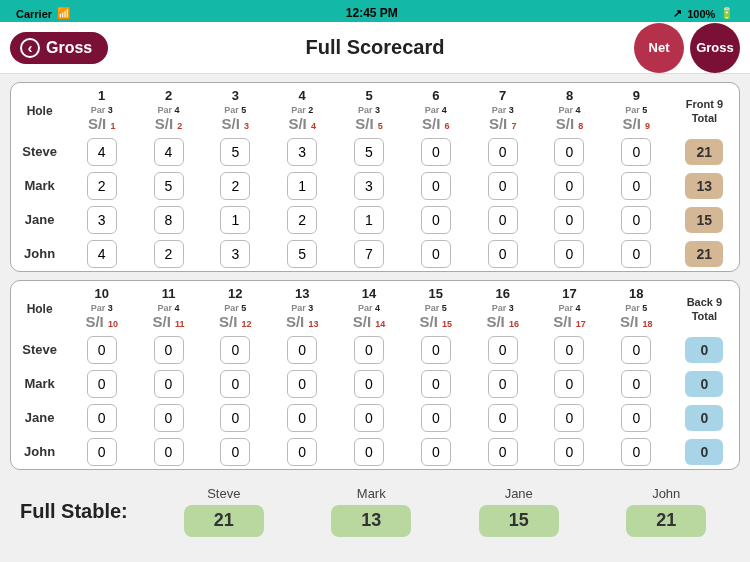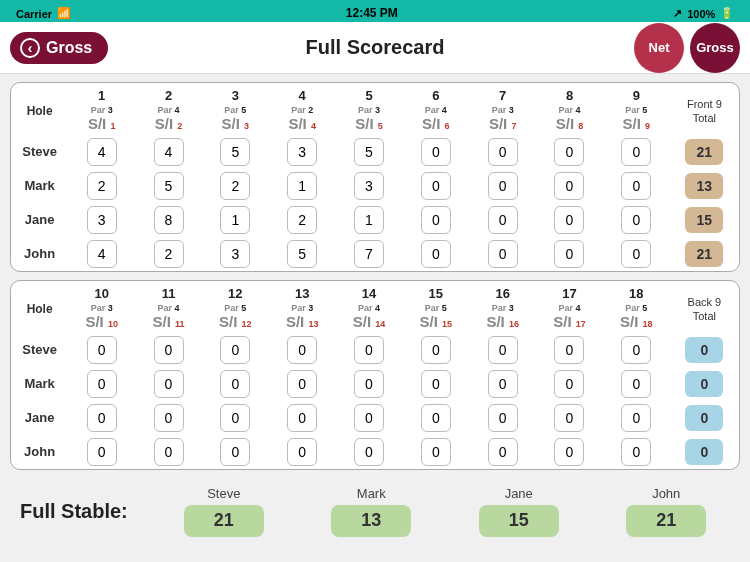--- a/index.html
+++ b/index.html
@@ -151,21 +151,21 @@
       line-height: 1.1;
     }
     .hole-num { font-size: 13px; font-weight: 700; color: #222; }
     .par-label { font-size: 9px; color: #888; text-align: right; }
     .par-val { font-size: 9px; color: #222; }
     .si-label { font-size: 15px; color: #888; }
     .si-val-red { font-size: 9px; color: #c0392b; font-weight: 600; }
 
     .total-header {
       font-size: 11px;
-      font-weight: 400;
+      font-weight: 700;
       color: #333;
       line-height: 1.3;
       text-align: center;
     }
 
     .score-box {
       display: inline-block;
       min-width: 30px;
       min-height: 26px;
       border: 1.5px solid #bbb;

